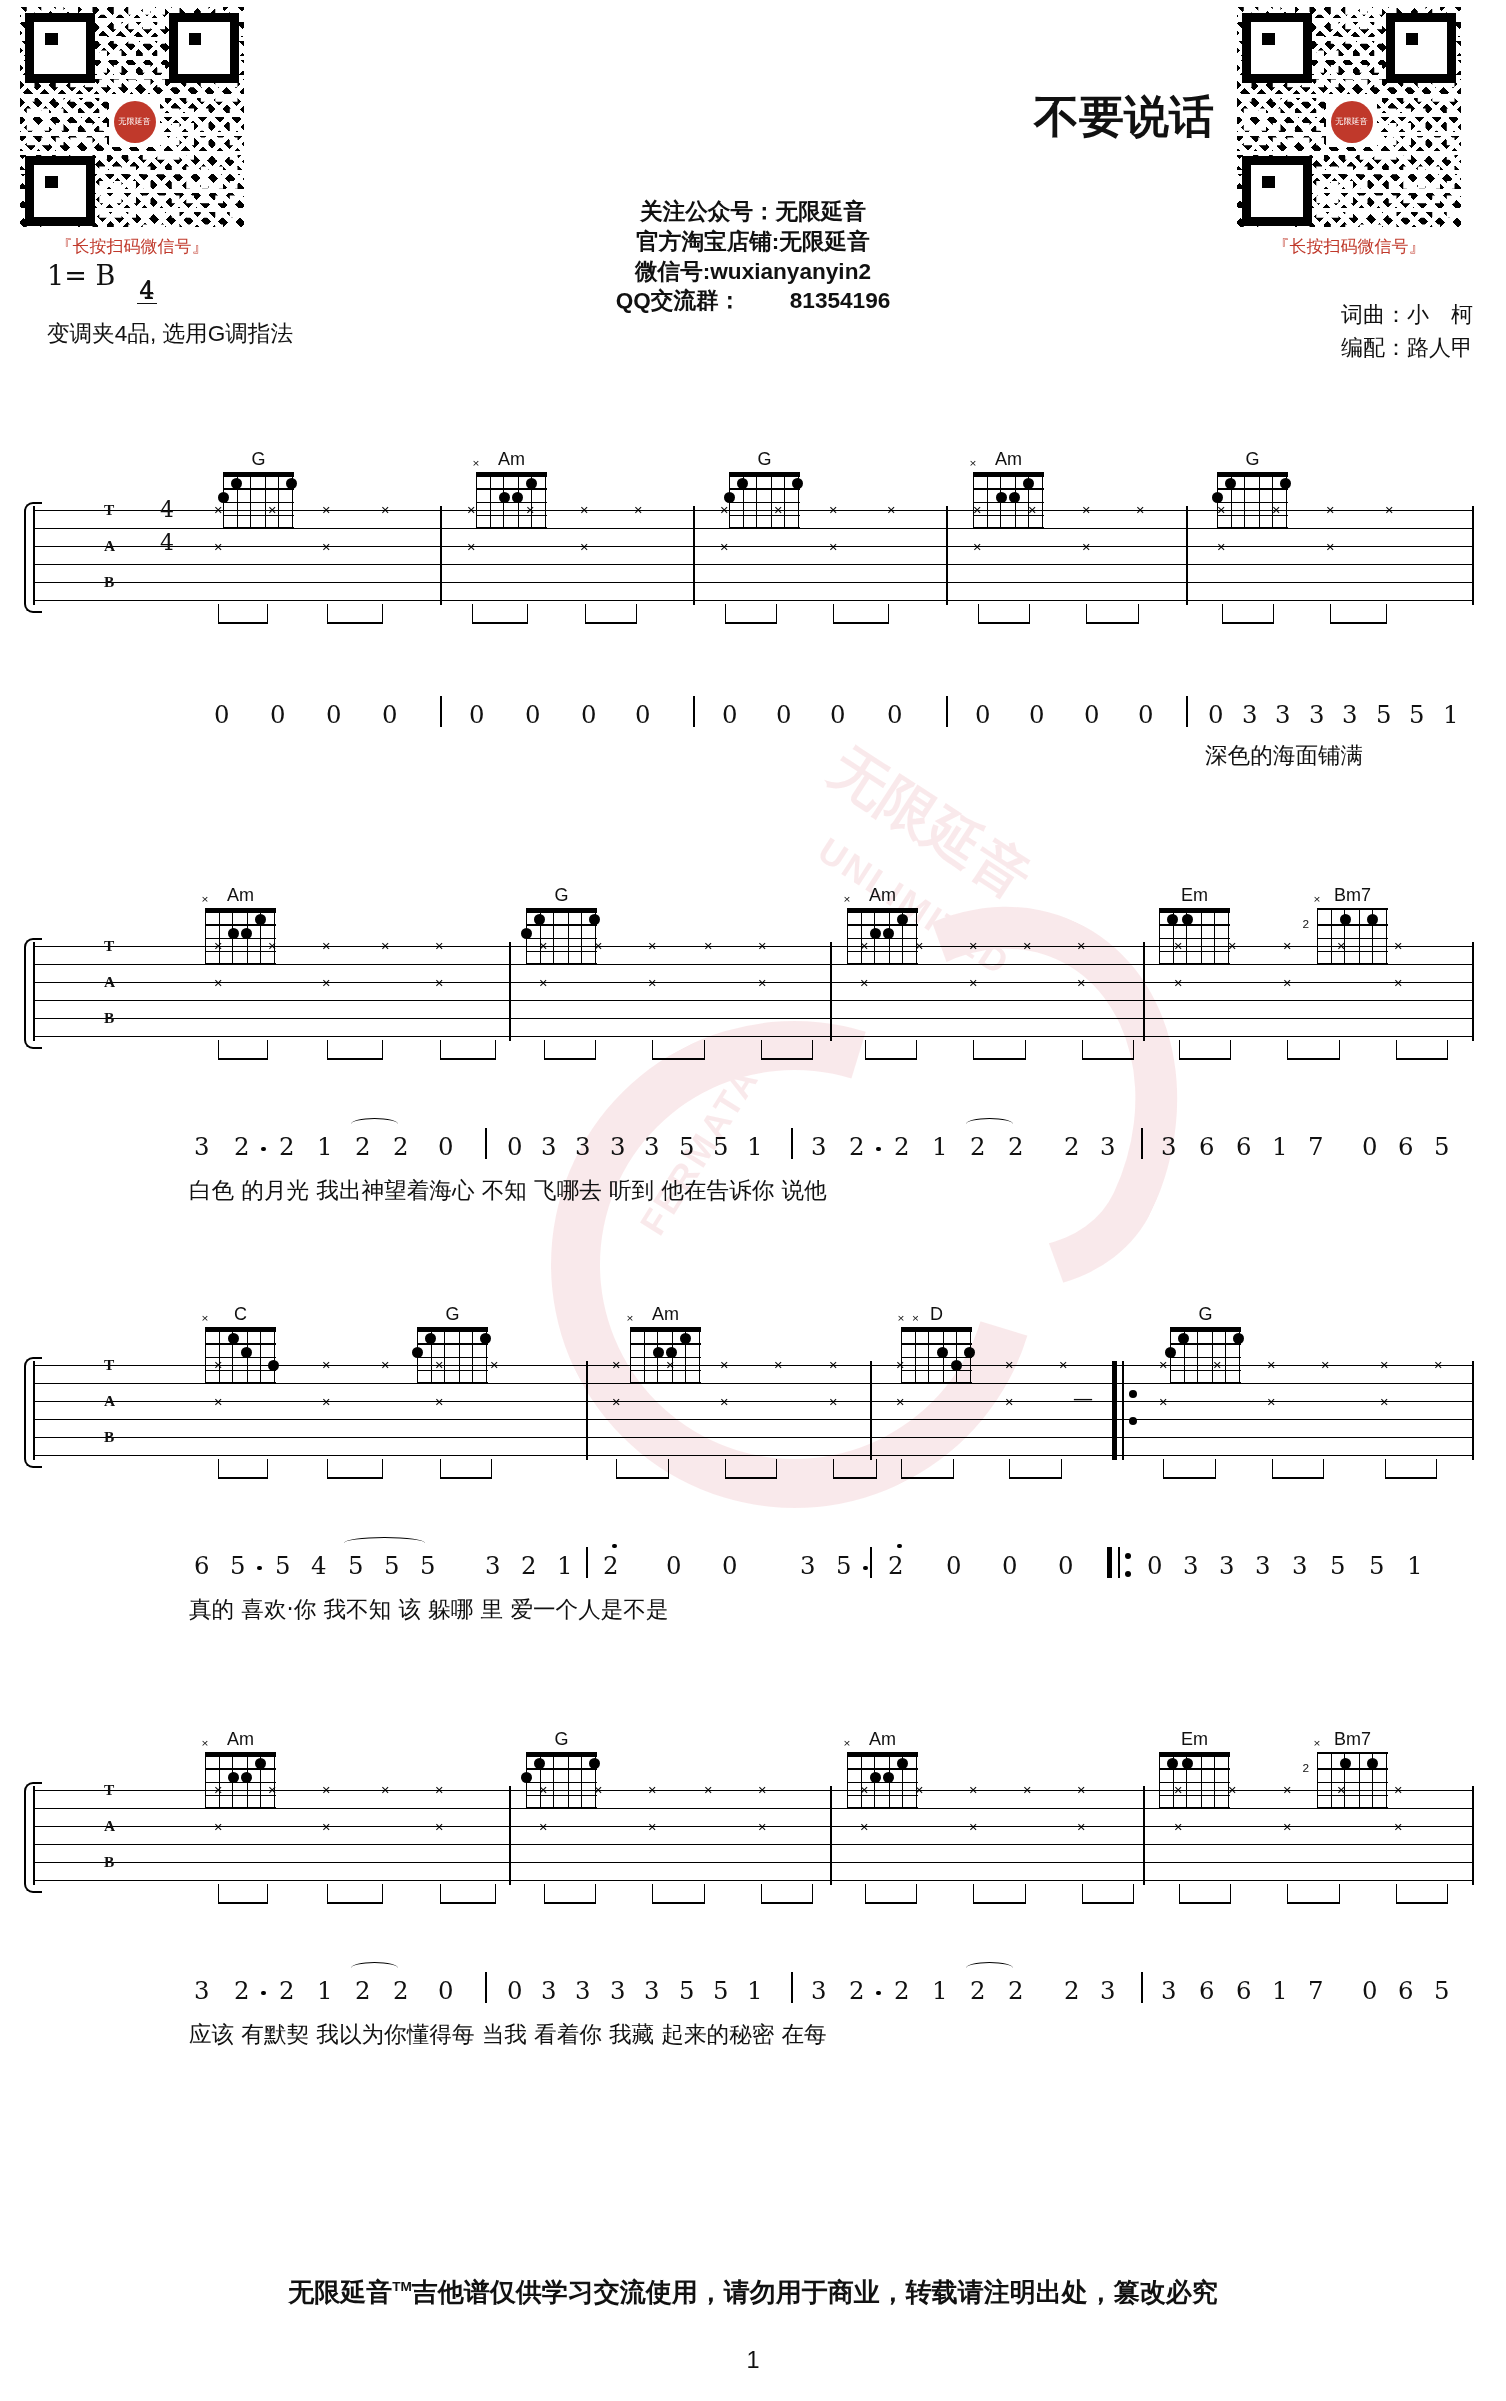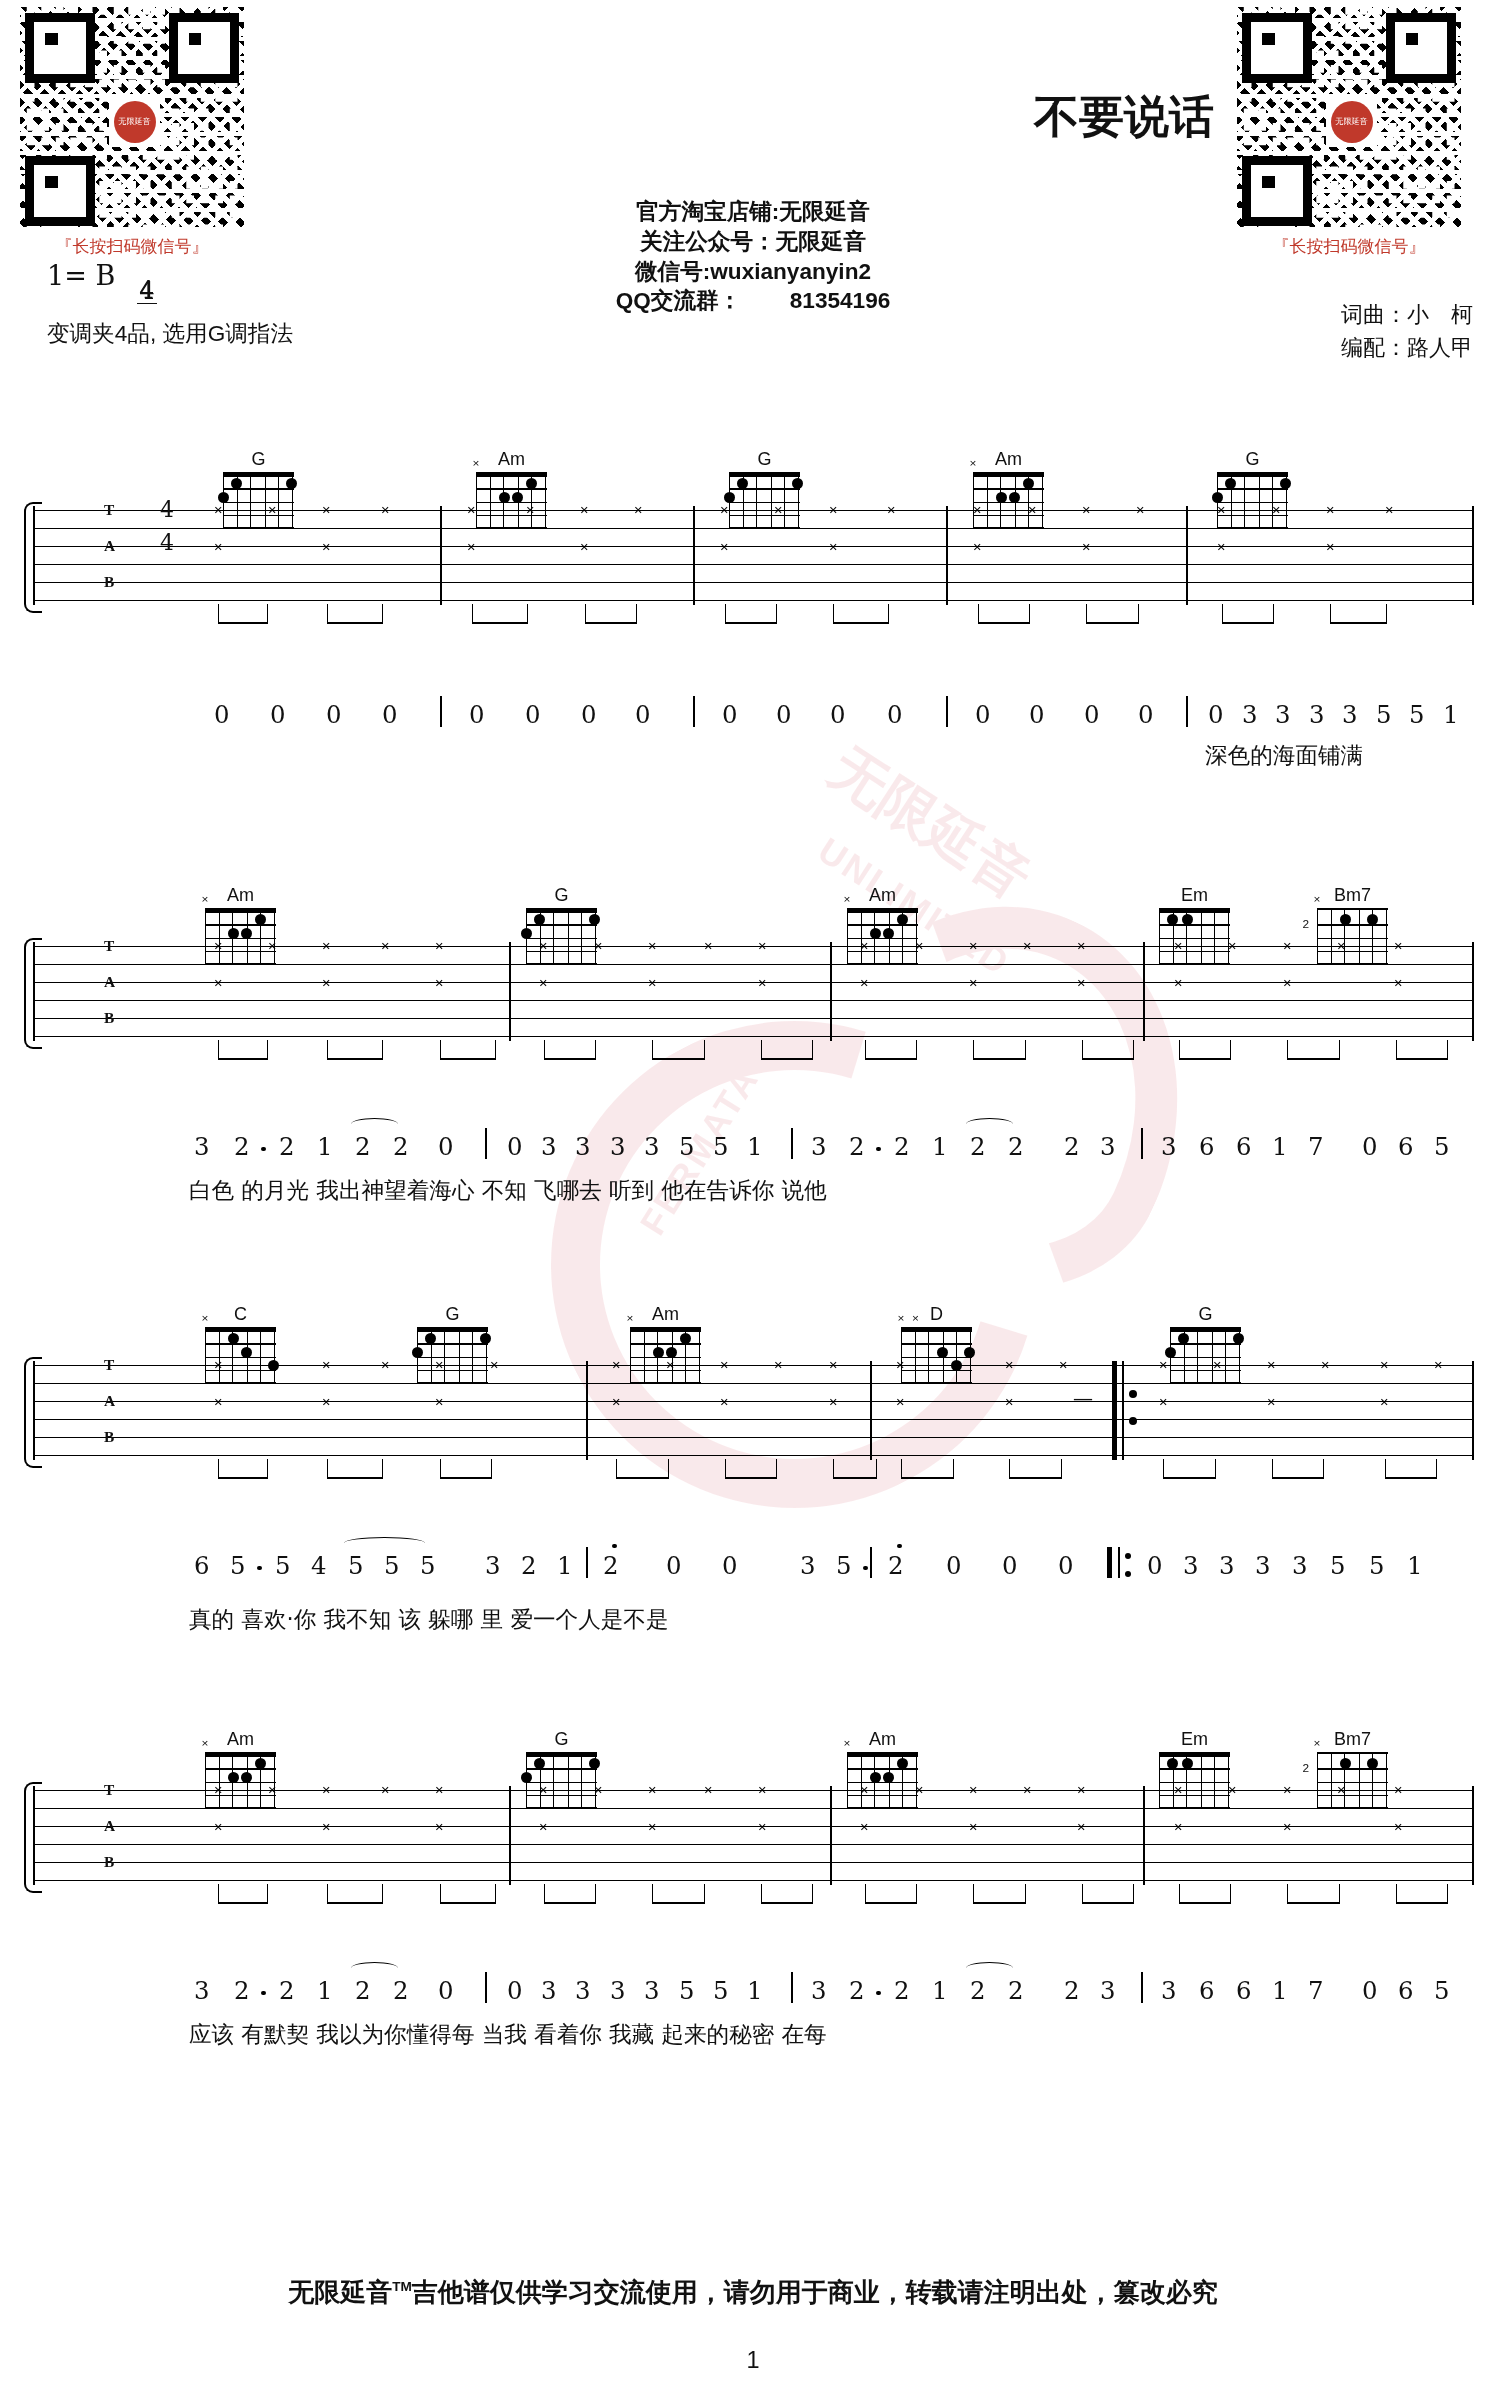--- a/index.html
+++ b/index.html
@@ -139,22 +139,22 @@
       <div class="finder f-bl"></div>
       <div class="qr-logo">
         <div class="qr-logo-in">无限延音</div>
       </div>
     </div>
     <div class="qr-cap">『长按扫码微信号』</div>
   </div>
 
   <div class="title">不要说话</div>
   <div class="infoblock">
+    <div>关注公众号：无限延音</div>
     <div>官方淘宝店铺:无限延音</div>
-    <div>关注公众号：无限延音</div>
     <div>微信号:wuxianyanyin2</div>
     <div>
       <span class="qqrow">QQ交流群：</span>
       <span style="display:inline-block;width:36px"></span>
       <span class="qqrow">81354196</span>
     </div>
   </div>
 
   <div class="keyline">
     <span>1= B</span>
@@ -841,21 +841,21 @@
       <div class="dotu" style="left:1092px;top:1.8px;width:6.3px;height:6.3px"></div>
       <div class="dotu" style="left:1092px;top:20px;width:6.3px;height:6.3px"></div>
       <div class="num" style="left:1114px">0</div>
         <div class="num" style="left:1150px">3</div>
       <div class="num" style="left:1186px">3</div>
         <div class="num" style="left:1222px">3</div>
       <div class="num" style="left:1259px">3</div>
         <div class="num" style="left:1297px">5</div>
       <div class="num" style="left:1336px">5</div>
         <div class="num" style="left:1374px">1</div>
-      <div class="lyr" style="left:156px;top:53px">真的 喜欢·你  我不知 该        躲哪  里                爱一个人是不是</div>
+      <div class="lyr" style="left:156px;top:43px">真的 喜欢·你  我不知 该        躲哪  里                爱一个人是不是</div>
     </div>
   </div>
 
   <div class="system" id="sys4" style="top:1786px;">
     <div class="chord" style="left:172px;top:-34px;">
       <div class="cname">Am</div>
       <div class="grid">
         <div class="nut"></div>
         <div class="h" style="top:16.3px"></div>
           <div class="h" style="top:30px"></div>

